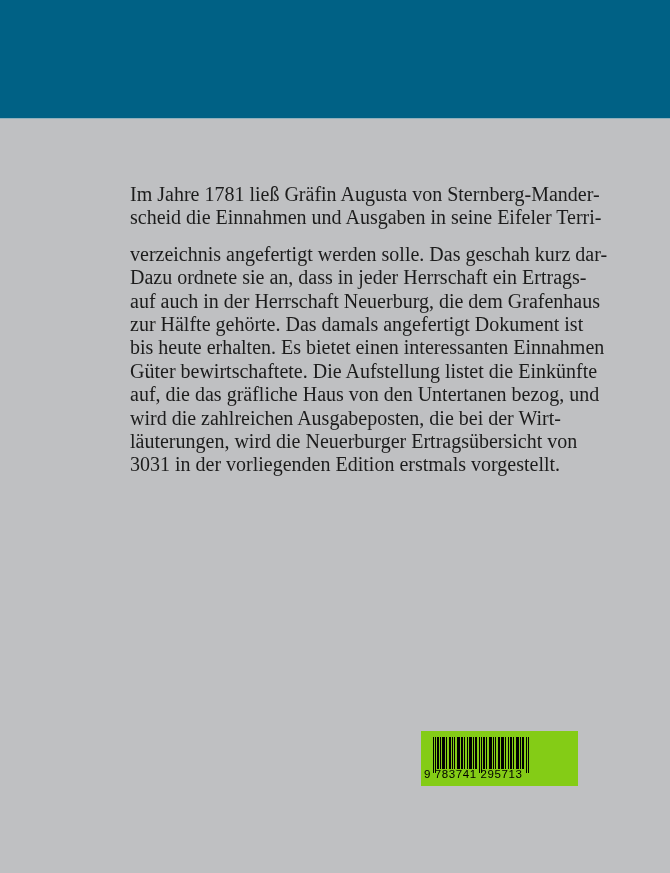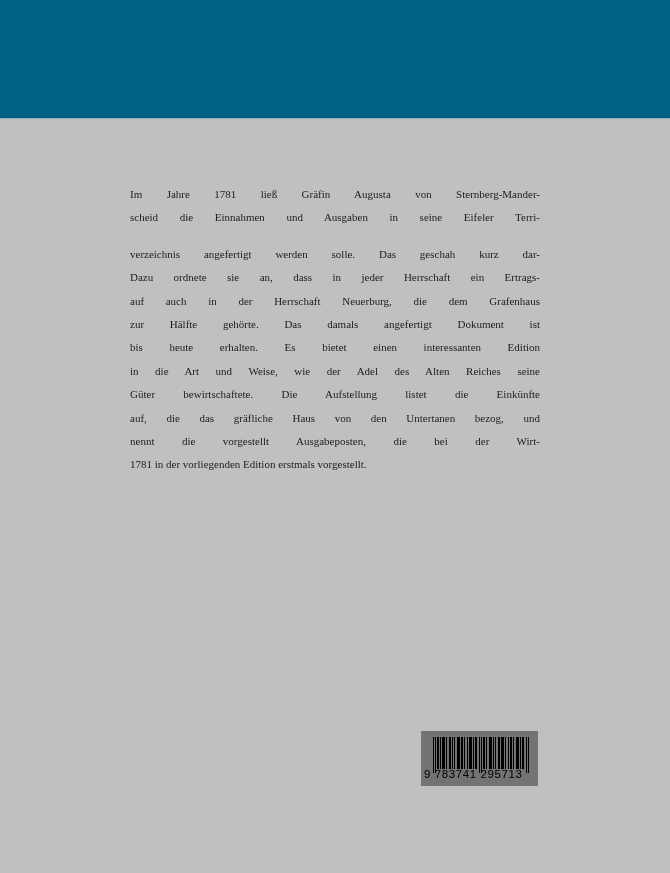--- a/index.html
+++ b/index.html
@@ -11,30 +11,31 @@
   .top-band {
     position: absolute; left: 0; top: 0; width: 670px; height: 118px;
     background: #006185;
   }
   .band-edge {
     position: absolute; left: 0; top: 118px; width: 670px; height: 1px;
     background: #8fb0bd;
   }
   .blurb {
     position: absolute; left: 130px; top: 183px; width: 410px;
-    color: #1c1c1c; font-size: 11px; line-height: 23.4px;
+    color: #1c1c1c; font-size: 20px; line-height: 23.4px;
     font-family: "Liberation Serif", "DejaVu Serif", serif;
   }
   .blurb p { margin: 0; text-align: justify; text-align-last: left; }
   .blurb p + p { margin-top: 13px; }
   .line { display: block; text-align: justify; text-align-last: justify; white-space: nowrap; }
   .line.last { text-align-last: left; }
   .barcode-box {
     position: absolute; left: 421px; top: 731px; width: 117px; height: 55px;
-    background: #737373;
+    background: #84cc16;
+    padding-left: 40px;
   }
   .bars {
     position: absolute; left: 12px; top: 6px; width: 96px; height: 36px;
   }
   .isbn-digits {
     position: absolute; left: 3px; top: 37px; width: 112px;
     font-family: "Liberation Sans", "DejaVu Sans", sans-serif;
     font-size: 11.5px; color: #000; letter-spacing: 0.6px; white-space: nowrap;
   }
 </style>
@@ -47,26 +48,26 @@
 <div class="blurb">
   <p>
     <span class="line">Im Jahre 1781 ließ Gräfin Augusta von Sternberg-Mander-</span>
     <span class="line">scheid die Einnahmen und Ausgaben in seine Eifeler Terri-</span>
   </p>
   <p>
     <span class="line">verzeichnis angefertigt werden solle. Das geschah kurz dar-</span>
     <span class="line">Dazu ordnete sie an, dass in jeder Herrschaft ein Ertrags-</span>
     <span class="line">auf auch in der Herrschaft Neuerburg, die dem Grafenhaus</span>
     <span class="line">zur Hälfte gehörte. Das damals angefertigt Dokument ist</span>
-    <span class="line">bis heute erhalten. Es bietet einen interessanten Edition</span>
-    <span class="line">in die Art und Weise, wie der Adel des Alten Reiches seine</span>
+    <span class="line">bis heute erhalten. Es bietet einen interessanten Einnahmen</span>
     <span class="line">Güter bewirtschaftete. Die Aufstellung listet die Einkünfte</span>
     <span class="line">auf, die das gräfliche Haus von den Untertanen bezog, und</span>
-    <span class="line">nennt die vorgestellt Ausgabeposten, die bei der Wirt-</span>
-    <span class="line last">1781 in der vorliegenden Edition erstmals vorgestellt.</span>
+    <span class="line">wird die zahlreichen Ausgabeposten, die bei der Wirt-</span>
+    <span class="line">läuterungen, wird die Neuerburger Ertragsübersicht von</span>
+    <span class="line last">3031 in der vorliegenden Edition erstmals vorgestellt.</span>
   </p>
 </div>
 
 <div class="barcode-box">
   <svg class="bars" viewBox="0 0 96 36" preserveAspectRatio="none">
     <g fill="#000">
       <rect x="0" y="0" width="1" height="36"></rect>
         <rect x="2" y="0" width="1" height="36"></rect>
       <rect x="4" y="0" width="2" height="32"></rect>
         <rect x="7" y="0" width="1" height="32"></rect>

